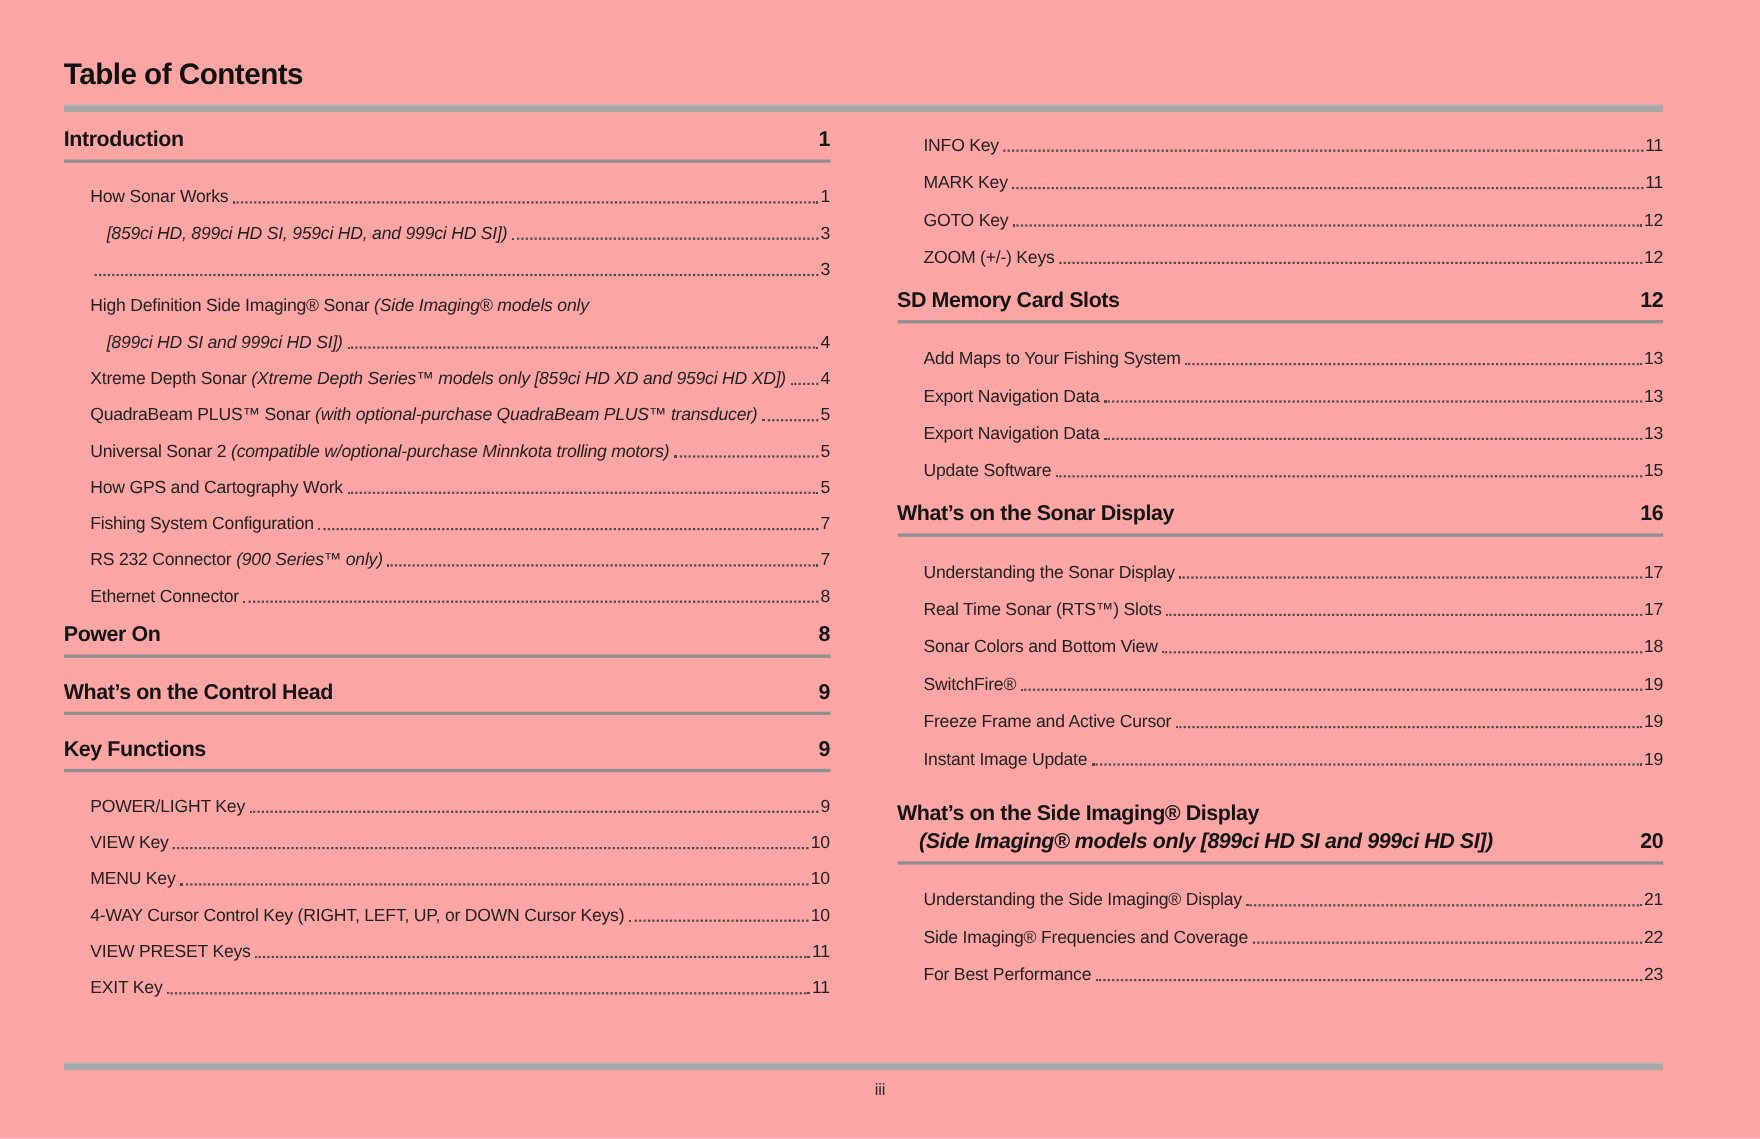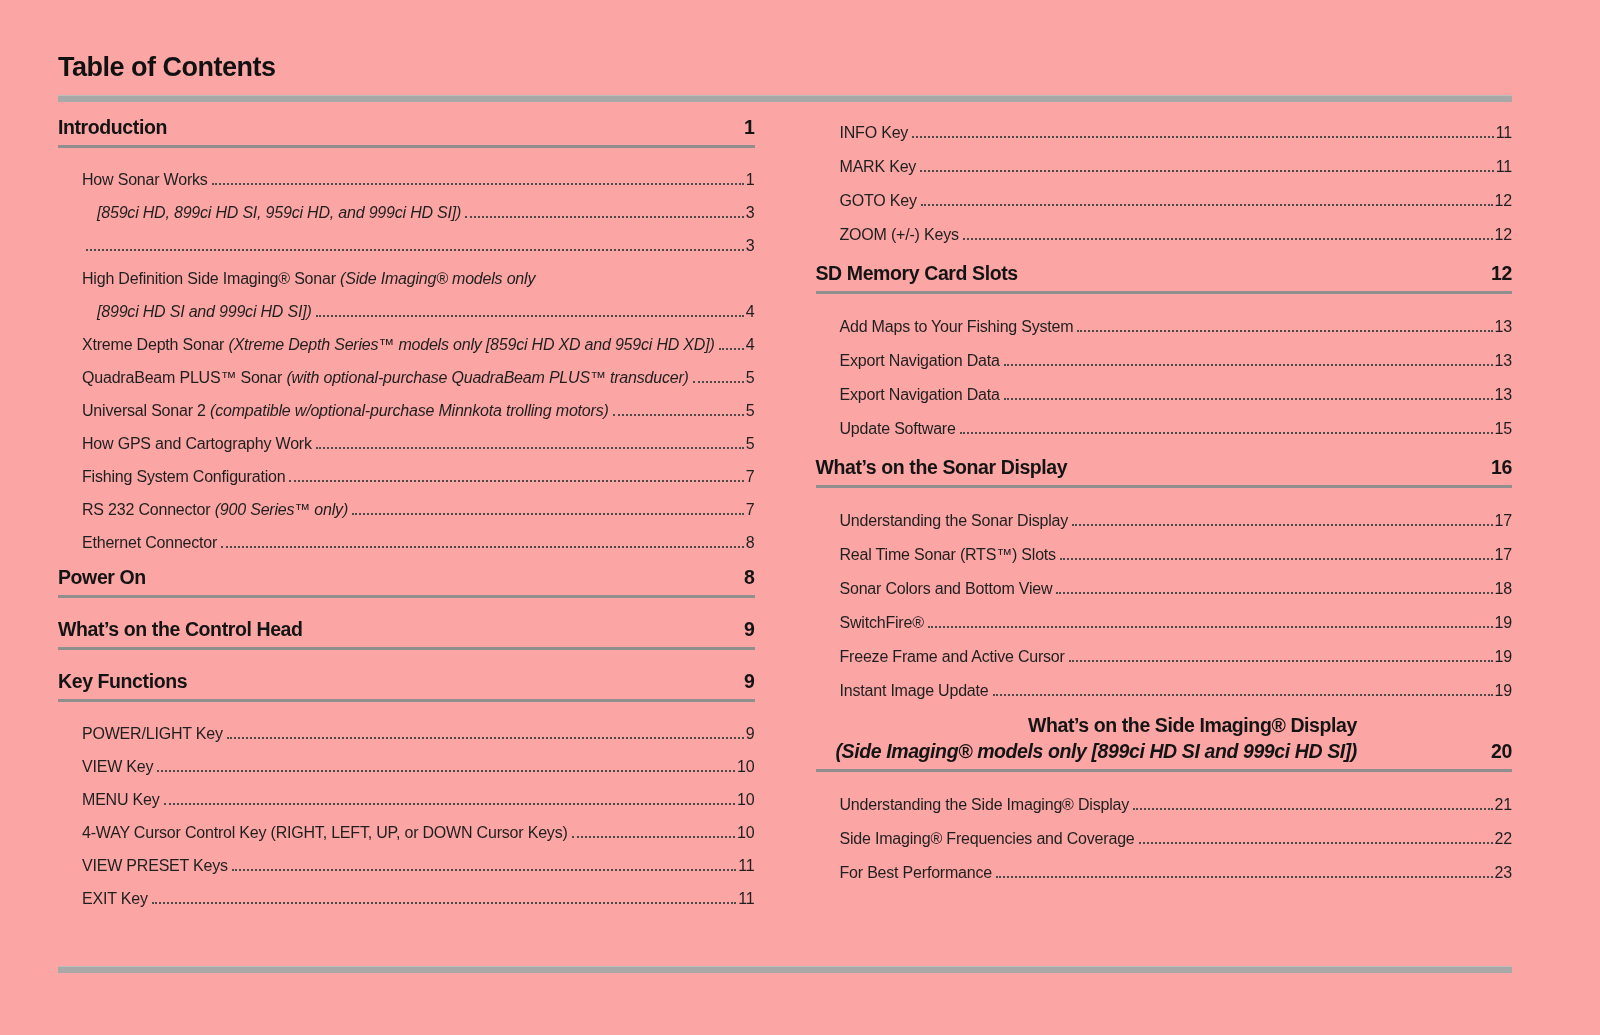--- a/index.html
+++ b/index.html
@@ -57,21 +57,21 @@
   }
   .col > .section:first-child{margin-top:6px;}
   .sec-line1,.sec-line2{line-height:26px;white-space:nowrap;}
   .sec-line2{font-style:italic;padding-left:20px;}
   .sec-page{line-height:26px;}
 
   
   #col-left > :nth-child(13){margin-top:12px;}   
   #col-left > :nth-child(14){margin-top:18px;}   
   #col-left > :nth-child(15){margin-top:18px;}   
-  #col-right > :nth-child(17){margin-top:12px;text-align:right;}  
+  #col-right > :nth-child(17){margin-top:26px;}  
 
   
   .entry{font-size:16px;color:#1f1f1f;}
   .line{
     display:flex;
     align-items:flex-end;
     padding-left:24px;
   }
   #col-left .line{height:33px;}
   #col-right .line{height:34px;}
@@ -327,13 +327,14 @@
           </div>
           <div class="entry line">
             <span class="e-label"><span>For Best Performance </span></span>
             <span class="leader"></span>
             <span class="e-page">23</span>
           </div>
         </div>
     </div>
   </div>
   <div class="bar footer-bar"></div>
+  <div class="folio">iii</div>
 </div>
 
 </body></html>

